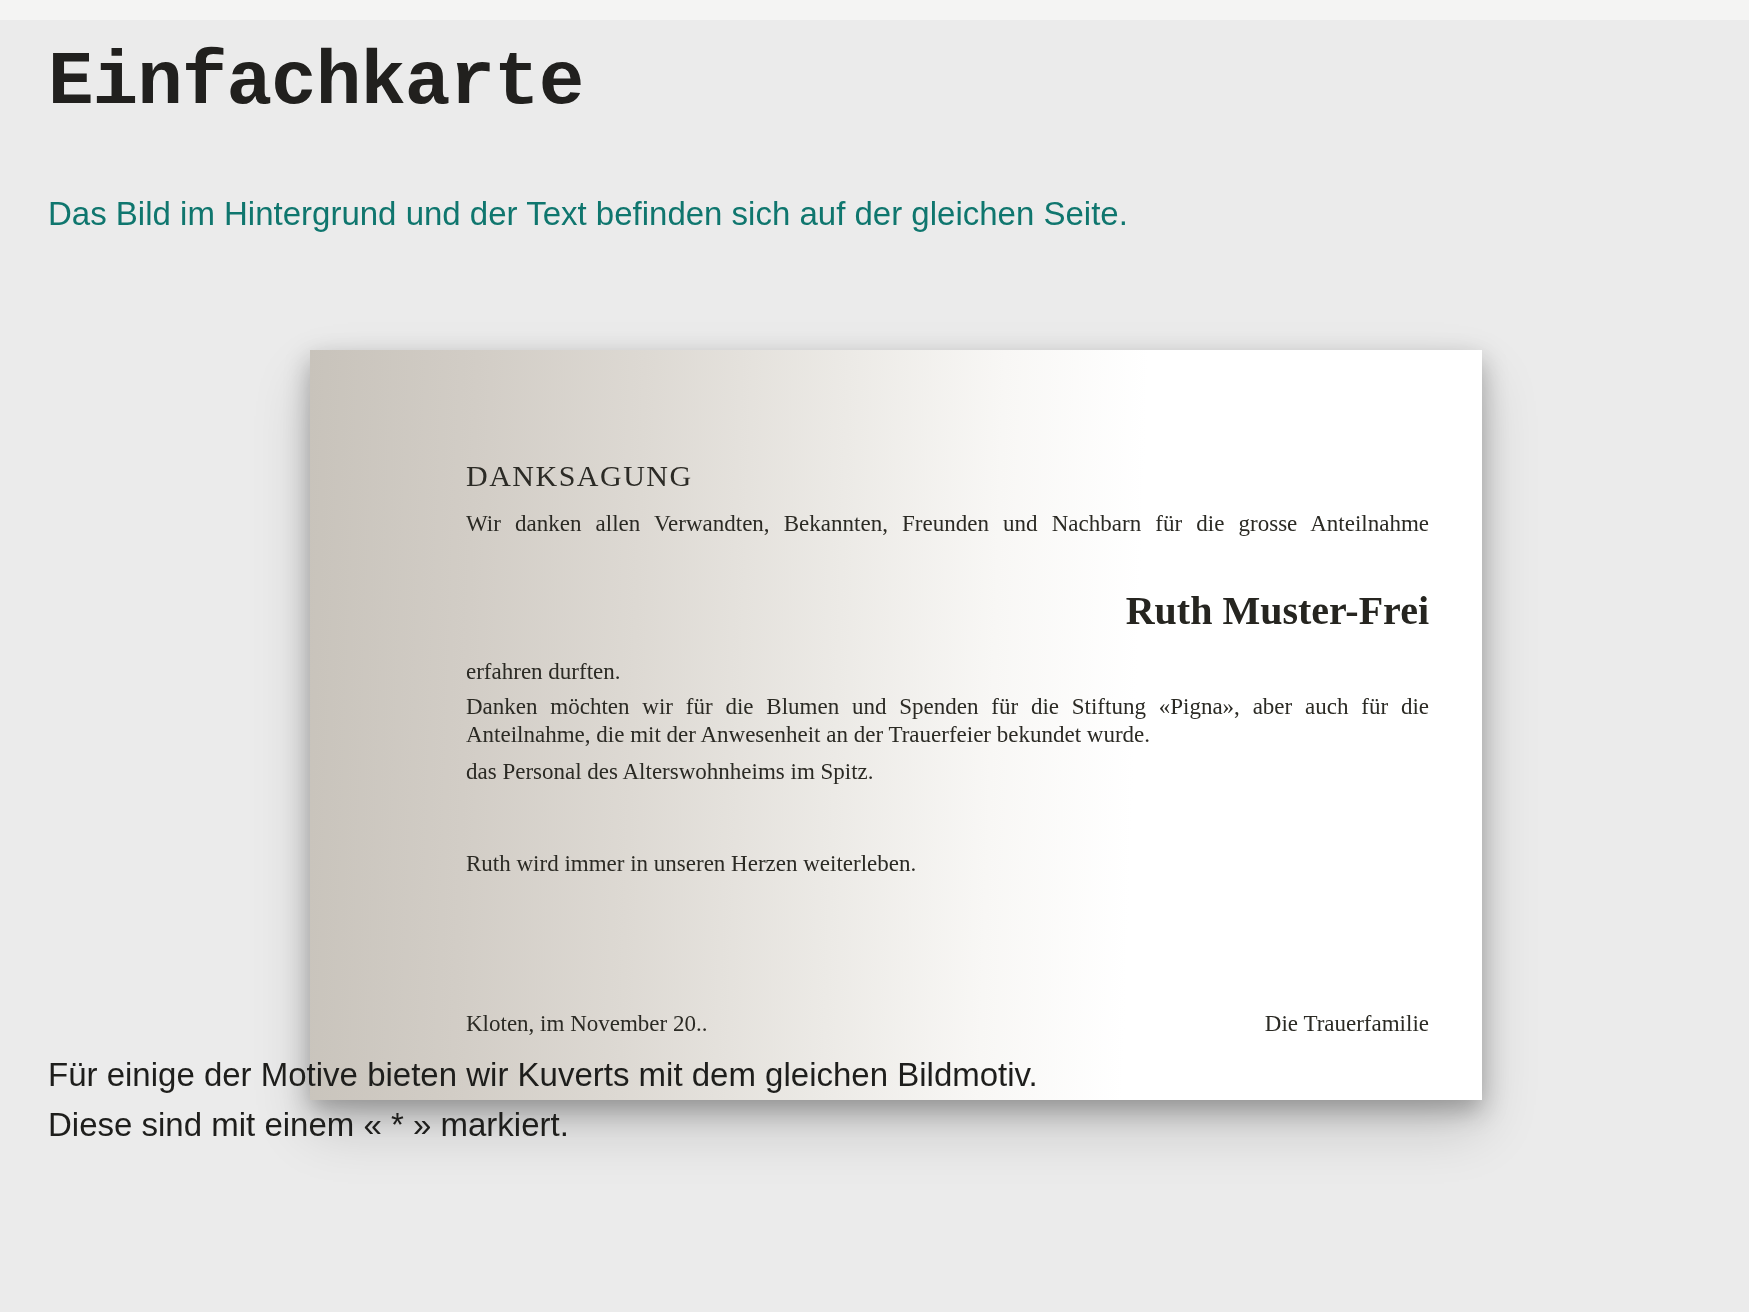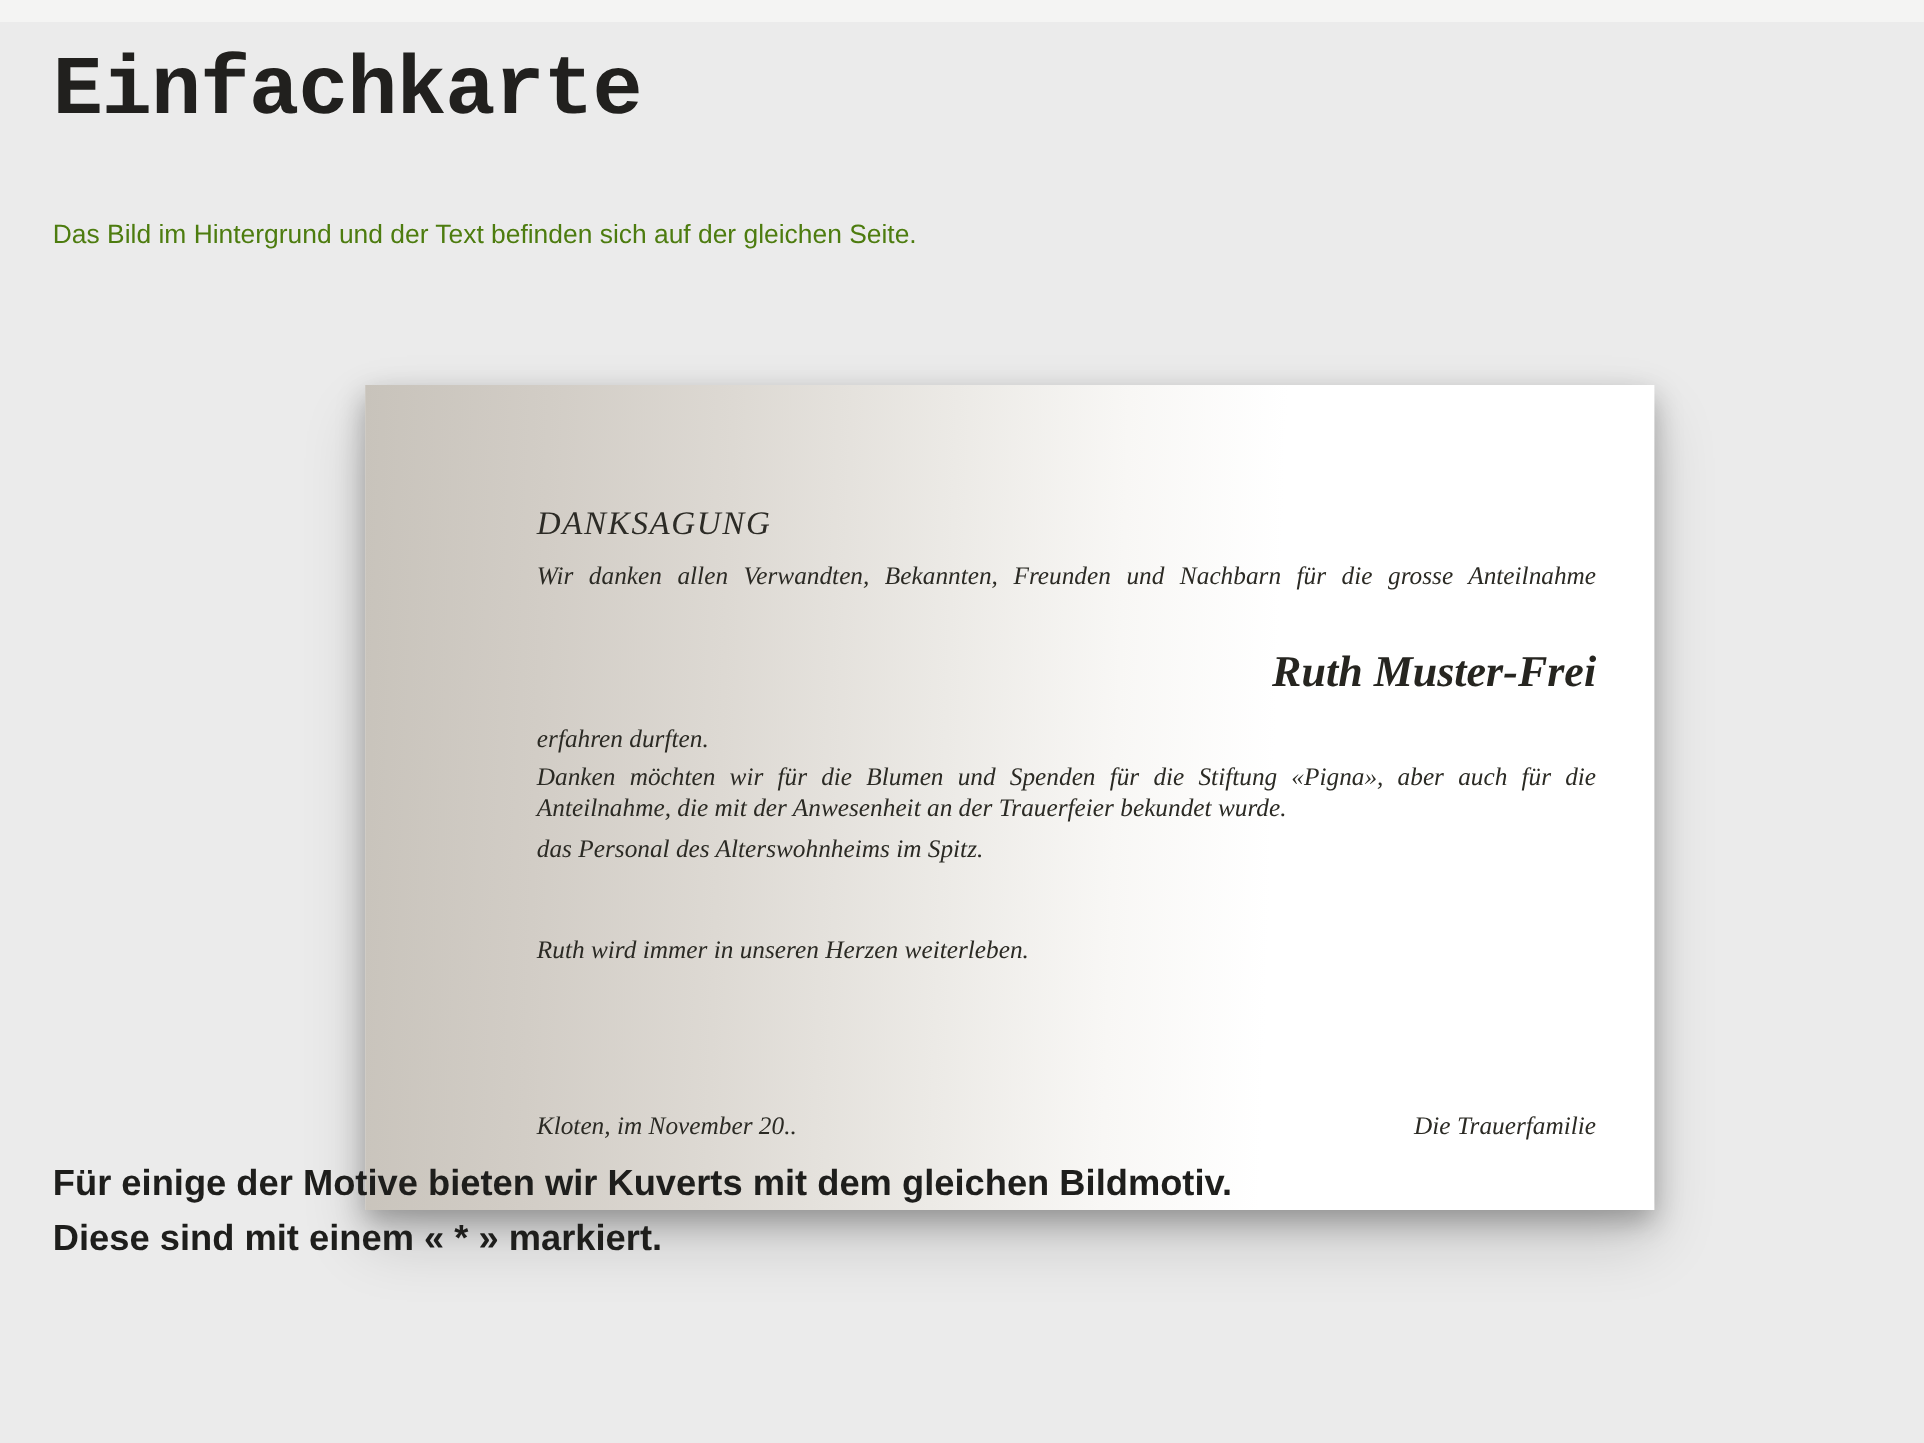--- a/index.html
+++ b/index.html
@@ -20,35 +20,34 @@
     position: absolute; top: 43px; left: 48px;
     font-family: Liberation Mono, monospace;
     font-weight: bold;
     font-size: 76px; line-height: 80px;
     letter-spacing: -1px;
     color: #21201e;
     margin: 0;
   }
   .page-subtitle {
     position: absolute; top: 193px; left: 48px;
-    font-size: 24px; line-height: 42px;
-    color: #4d7c0f;
+    font-size: 33px; line-height: 42px;
+    color: #0f766e;
     margin: 0;
   }
   
   .card {
-    position: absolute; left: 332px; top: 350px;
+    position: absolute; left: 310px; top: 350px;
     width: 1172px; height: 750px;
     background: linear-gradient(92deg,
       #c8c3bb 0%, #d2cdc6 14%, #ddd9d3 28%,
       #eceae6 45%, #f8f7f5 58%, #ffffff 70%, #ffffff 100%);
     box-shadow: 0 10px 24px rgba(0,0,0,0.28), 0 28px 55px rgba(0,0,0,0.16);
     font-family: "Liberation Serif", "DejaVu Serif", serif;
     color: #2b2a24;
-    font-style: italic;
   }
   .card .block { position: absolute; left: 156px; width: 963px; }
   .card-heading {
     top: 109px;
     font-size: 30px; line-height: 34px;
     letter-spacing: 1.5px;
     color: #2c2b26;
   }
   .para { font-size: 23px; line-height: 28px; }
   .para .line { text-align: justify; text-align-last: justify; }
@@ -71,21 +70,20 @@
     display: flex;
     justify-content: space-between;
     margin-top: 15px;
   }
   
   .bottom-text {
     position: absolute; left: 48px; top: 1050px;
     font-size: 33px; line-height: 50px;
     color: #1e1e1c;
     margin: 0;
-    font-weight: bold;
   }
 </style>
 </head>
 <body>
 
 <div class="top-strip"></div>
 
 <h1 class="page-title">Einfachkarte</h1>
 
 <p class="page-subtitle">Das Bild im Hintergrund und der Text befinden sich auf der gleichen Seite.</p>

